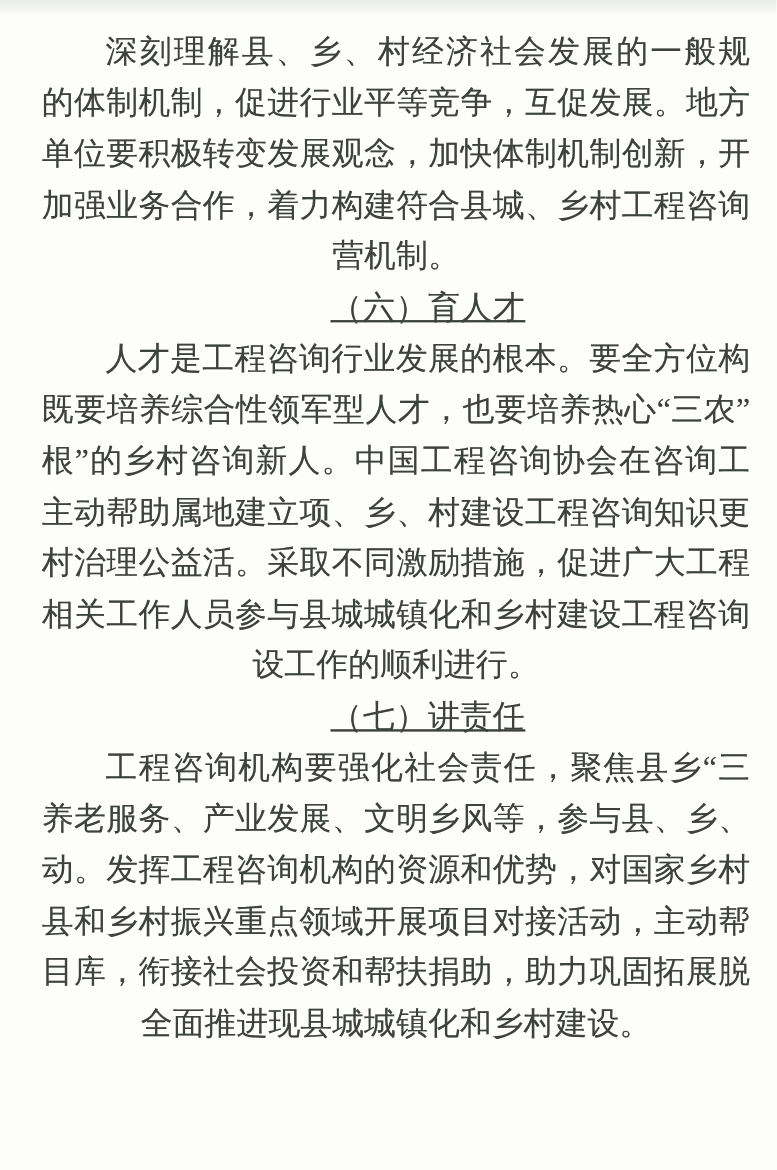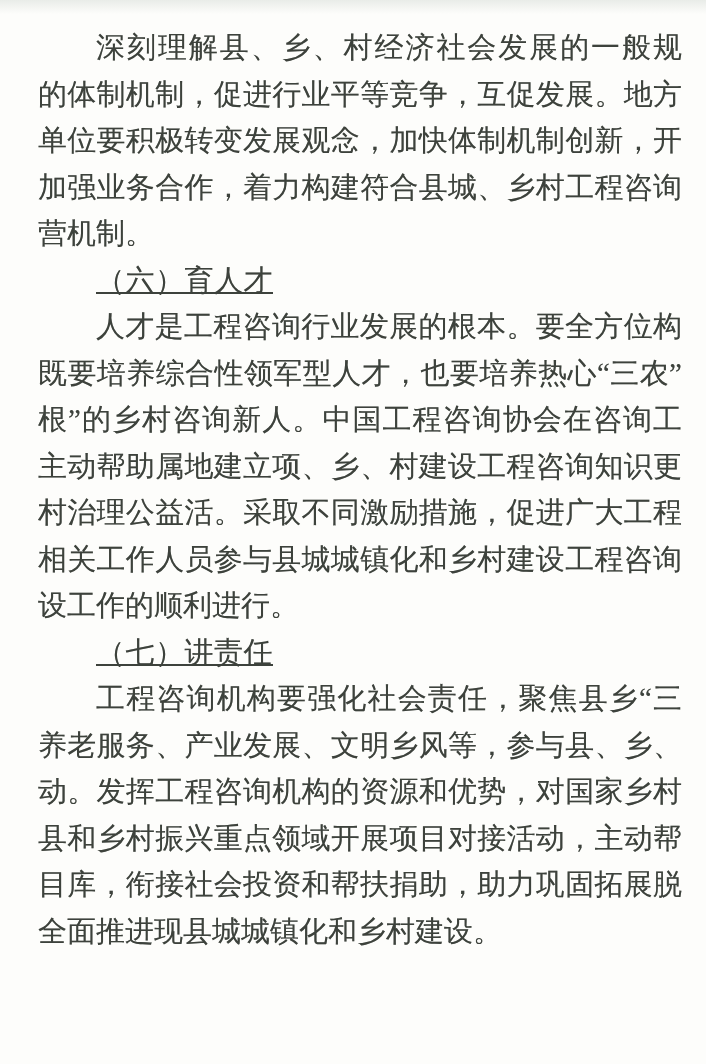--- a/index.html
+++ b/index.html
@@ -28,20 +28,21 @@
     width: 644px;
     color: #3d423c;
     font-size: 29px;
     text-shadow: 0 0 0.5px rgba(70, 78, 70, 0.45);
   }
   .text-line {
     height: 46.52px;
     line-height: 46.52px;
     white-space: nowrap;
     overflow: visible;
+    text-align: center;
   }
   .text-line.fill {
     white-space: normal;
     text-align: justify;
     text-align-last: justify;
     overflow: hidden;
   }
   .text-line.indent {
     text-indent: 2em;
   }

